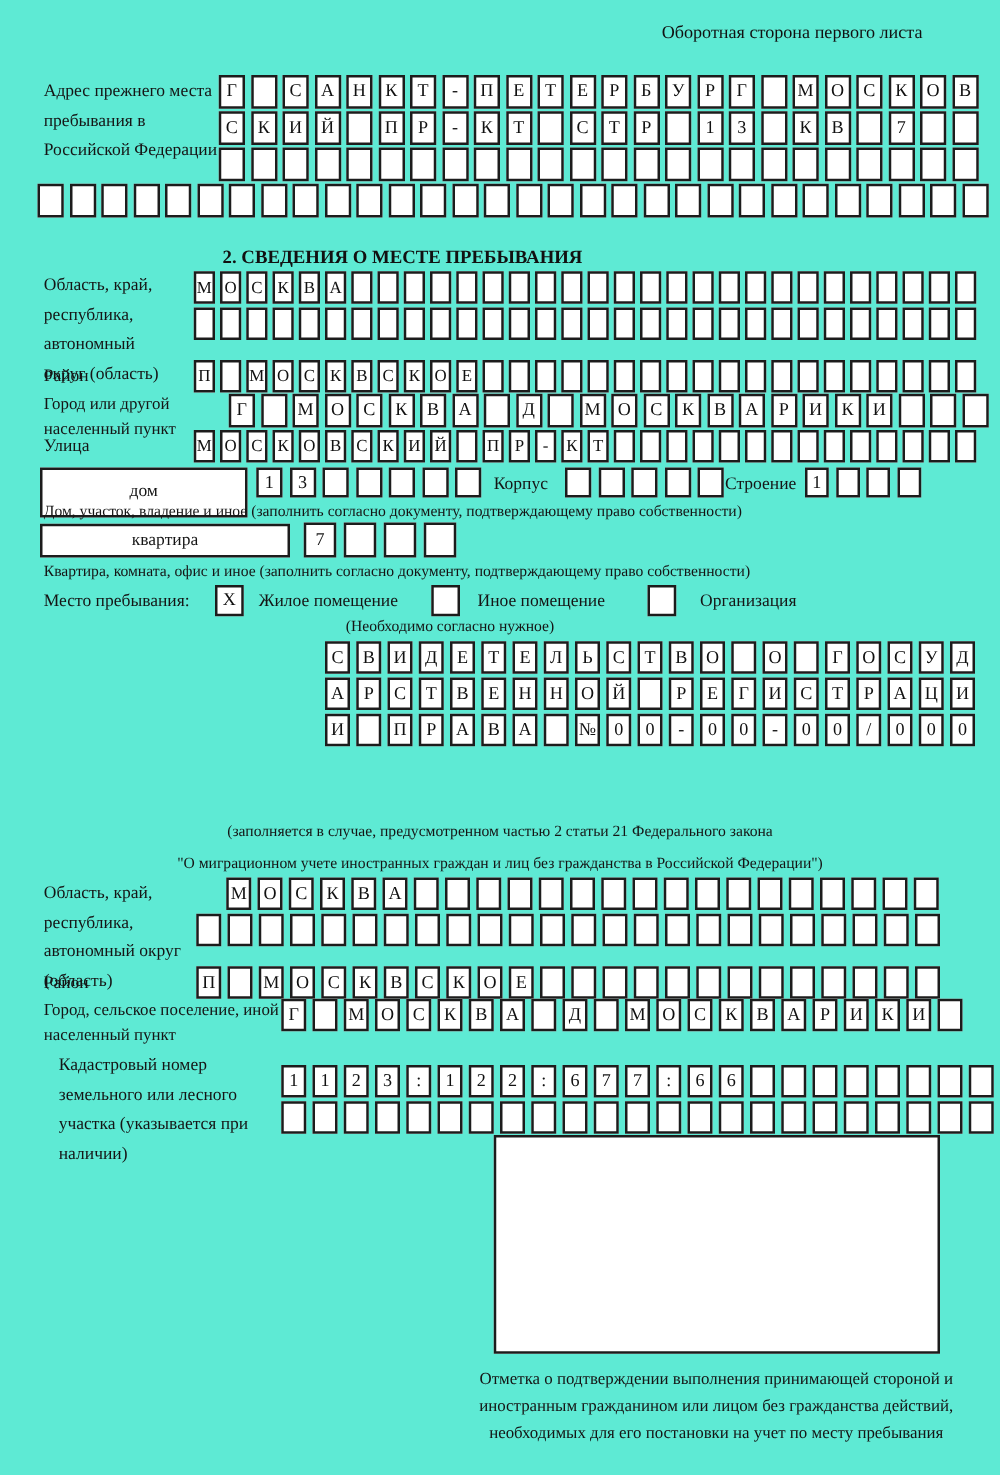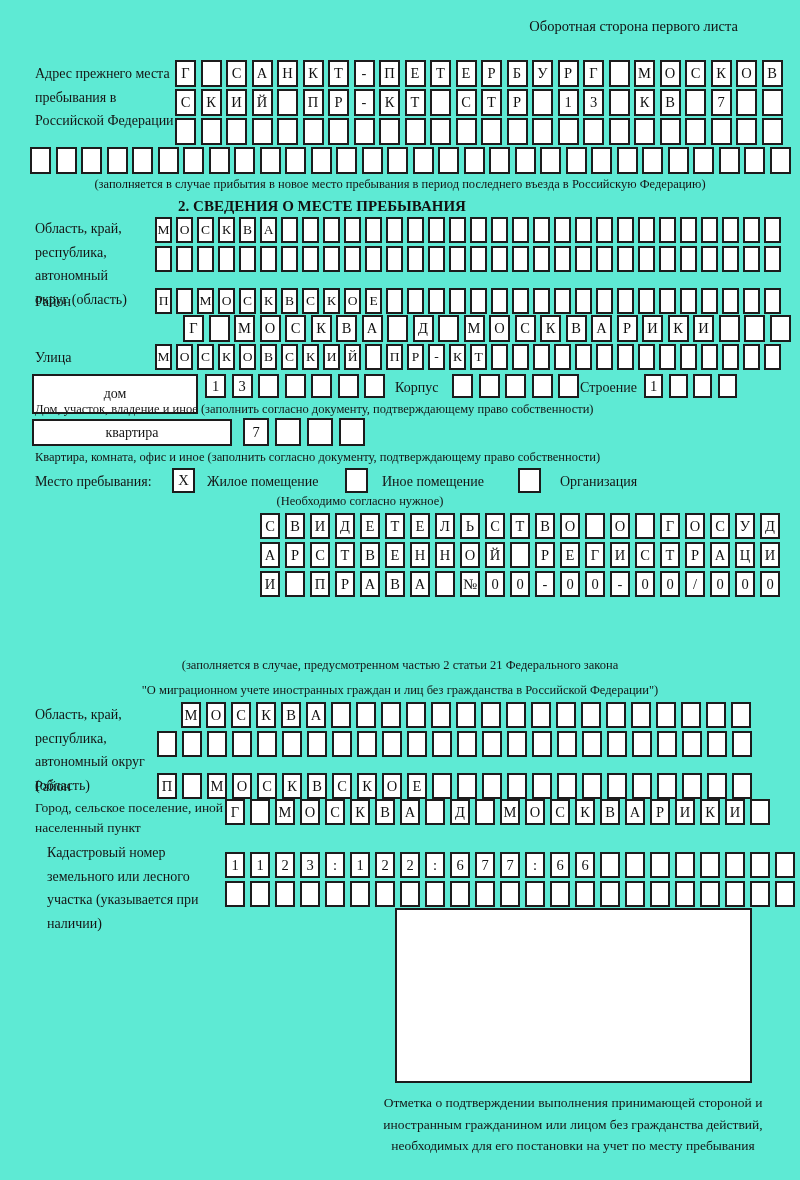--- a/index.html
+++ b/index.html
@@ -155,21 +155,20 @@
       <span class="cell"></span>
       <span class="cell"></span>
       <span class="cell"></span>
       <span class="cell"></span>
       <span class="cell"></span>
       <span class="cell"></span>
       <span class="cell"></span>
       <span class="cell"></span>
       <span class="cell"></span>
     </div>
-  <div class="abs caption" style="top:177px;">(заполняется в случае прибытия в новое место пребывания в период последнего въезда в Российскую Федерацию)</div>
 
   <div class="abs title" style="top:198px;">2. СВЕДЕНИЯ О МЕСТЕ ПРЕБЫВАНИЯ</div>
 
   <div class="abs label" style="left:35px; top:217px; width:108px;">Область, край, республика, автономный округ (область)</div>
   <div class="abs cells size-b" style="left:155px; top:217px;">
       <span class="cell">М</span>
       <span class="cell">О</span>
       <span class="cell">С</span>
       <span class="cell">К</span>
       <span class="cell">В</span>
@@ -259,20 +258,21 @@
       <span class="cell"></span>
       <span class="cell"></span>
       <span class="cell"></span>
       <span class="cell"></span>
       <span class="cell"></span>
       <span class="cell"></span>
       <span class="cell"></span>
       <span class="cell"></span>
     </div>
 
+  <div class="abs label-sm" style="left:35px; top:313px; width:145px;">Город или другой населенный пункт</div>
   <div class="abs cells size-a" style="left:183px; top:315px;">
       <span class="cell">Г</span>
       <span class="cell"></span>
       <span class="cell">М</span>
       <span class="cell">О</span>
       <span class="cell">С</span>
       <span class="cell">К</span>
       <span class="cell">В</span>
       <span class="cell">А</span>
       <span class="cell"></span>

